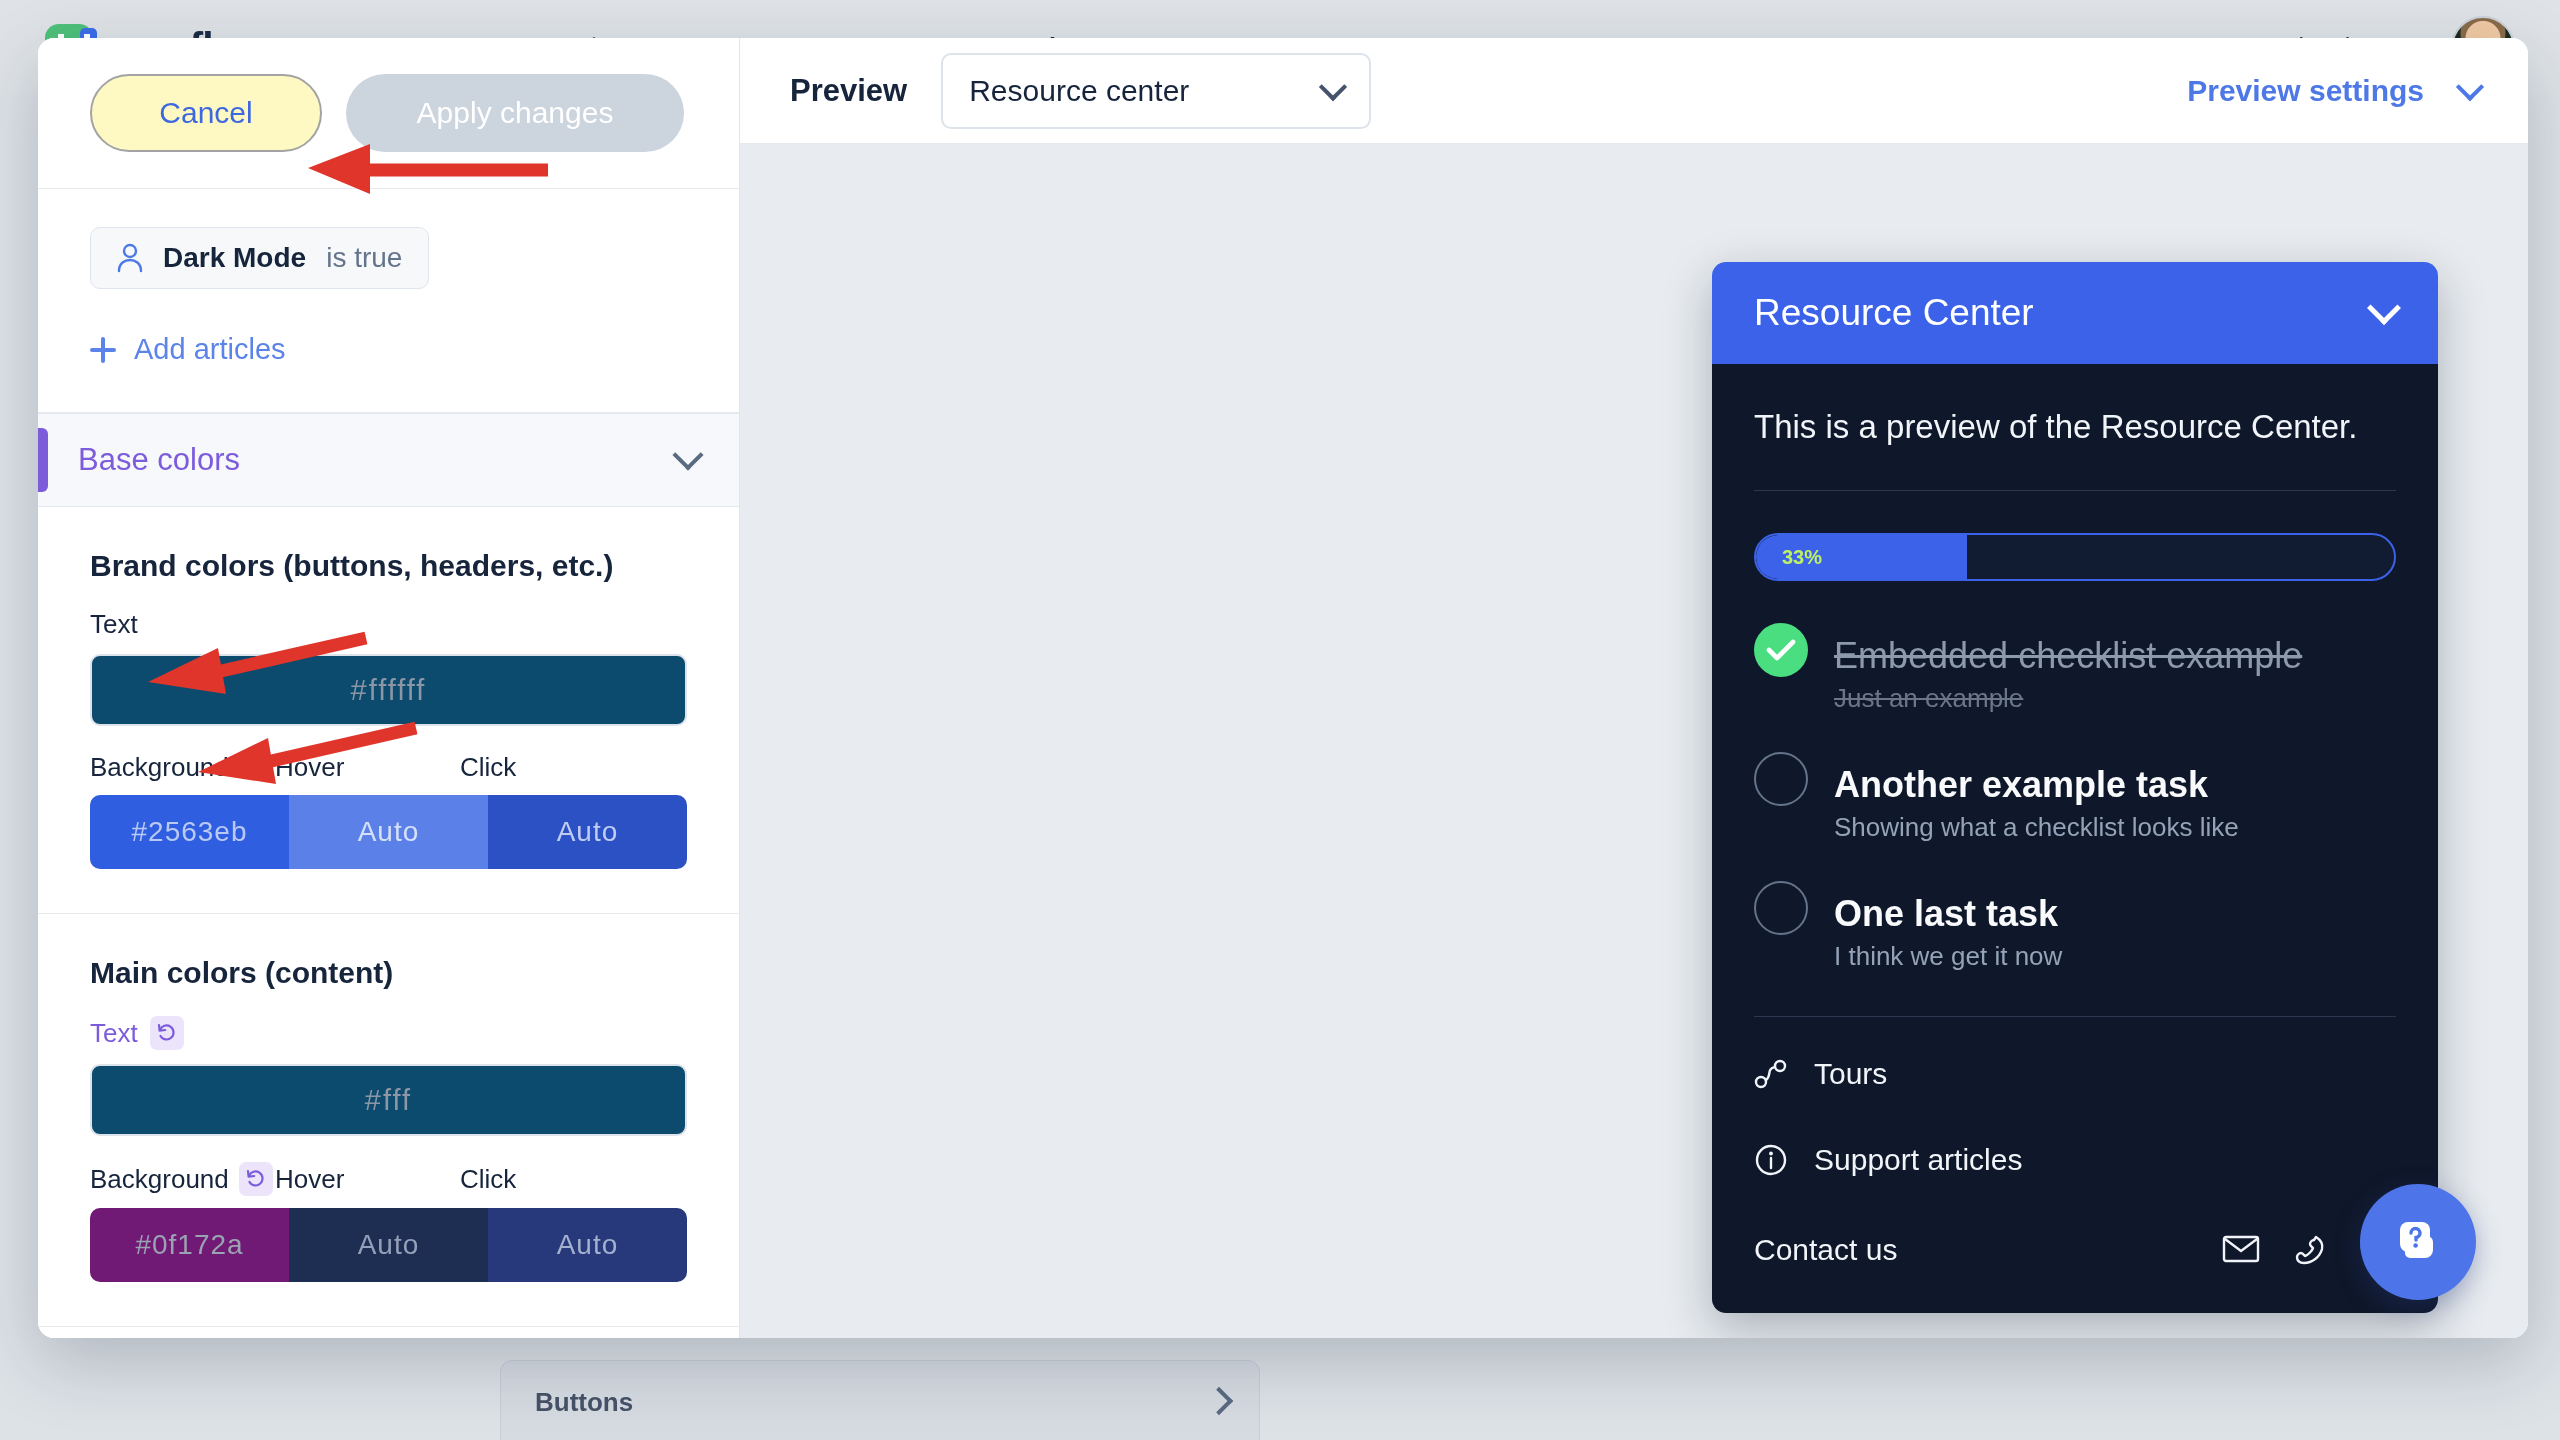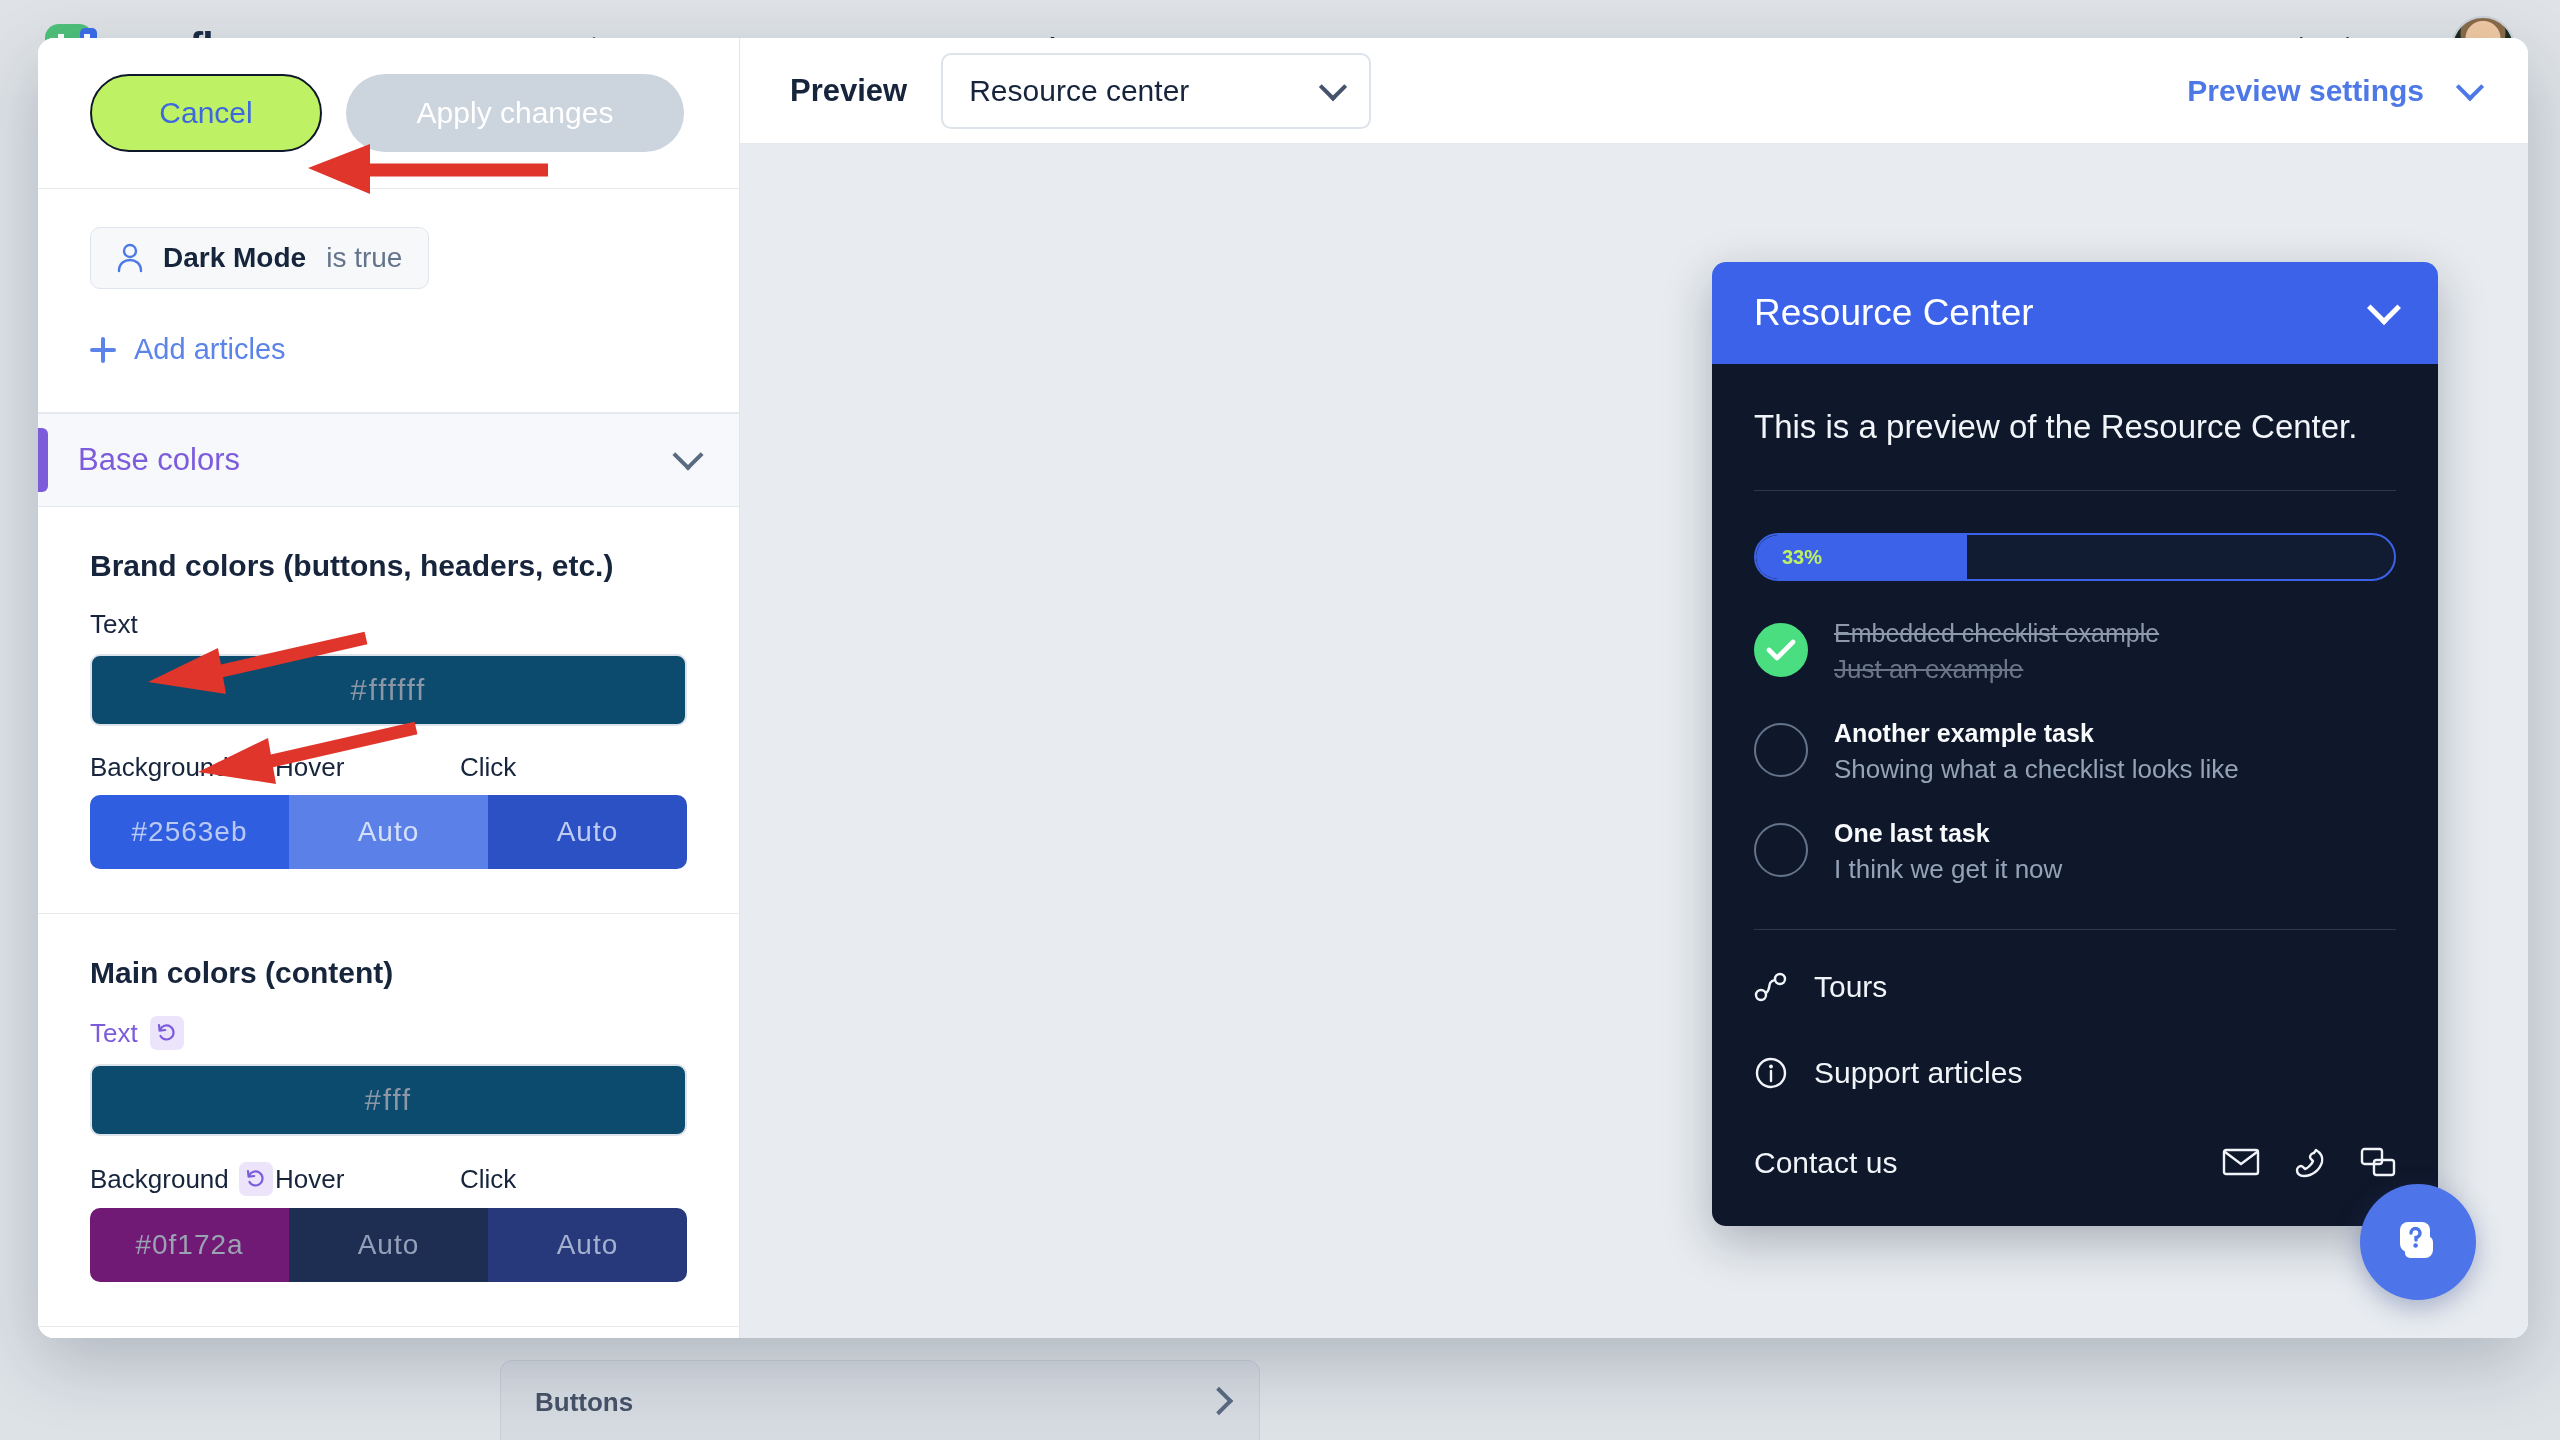--- a/index.html
+++ b/index.html
@@ -93,22 +93,22 @@
     display: flex; gap: 24px; align-items: center;
     border-bottom: 1px solid #e7ebf0;
   }
   .btn {
     height: 78px; border-radius: 39px;
     font-size: 30px; font-family: inherit;
     display: flex; align-items: center; justify-content: center;
     cursor: pointer; border: none;
   }
   .btn-cancel {
-    width: 232px; background: #bef264; color: #3d68e0;
-    border: 2px solid #0f172a;
+    width: 232px; background: #fef9c3; color: #3d68e0;
+    border: 2px solid #a3a3a3;
     text-align: center;
   }
   .btn-apply {
     width: 338px; background: #ccd4de; color: #ffffff;
   }
 
   .cond-section { padding: 38px 52px 46px 52px; border-bottom: 1px solid #e7ebf0; }
   .cond-chip {
     display: inline-flex; align-items: center; gap: 20px;
     height: 62px; padding: 0 26px;
@@ -257,21 +257,21 @@
   .rc-tasks { margin-top: 38px; }
   .rc-task { display: flex; gap: 26px; margin-bottom: 34px; }
   .rc-check {
     width: 54px; height: 54px; border-radius: 50%; flex: none;
     border: 2px solid #64748b; margin-top: 4px;
   }
   .rc-check.done {
     background: #4ade80; border-color: #4ade80;
     display: flex; align-items: center; justify-content: center;
   }
-  .rc-task-title { font-size: 25px; font-weight: 700; color: #f8fafc; }
+  .rc-task-title { font-size: 36px; font-weight: 700; color: #f8fafc; margin-top: 16px; }
   .rc-task-sub { font-size: 26px; color: #94a3b8; margin-top: 6px; }
   .rc-task.done .rc-task-title { color: #8d99ad; text-decoration: line-through; font-weight: 400; }
   .rc-task.done .rc-task-sub { color: #6b7789; text-decoration: line-through; }
 
   .rc-links { margin-top: 14px; }
   .rc-link {
     display: flex; align-items: center; gap: 26px;
     padding: 26px 0; font-size: 30px; color: #f1f5f9; cursor: pointer;
   }
   .rc-contact {

